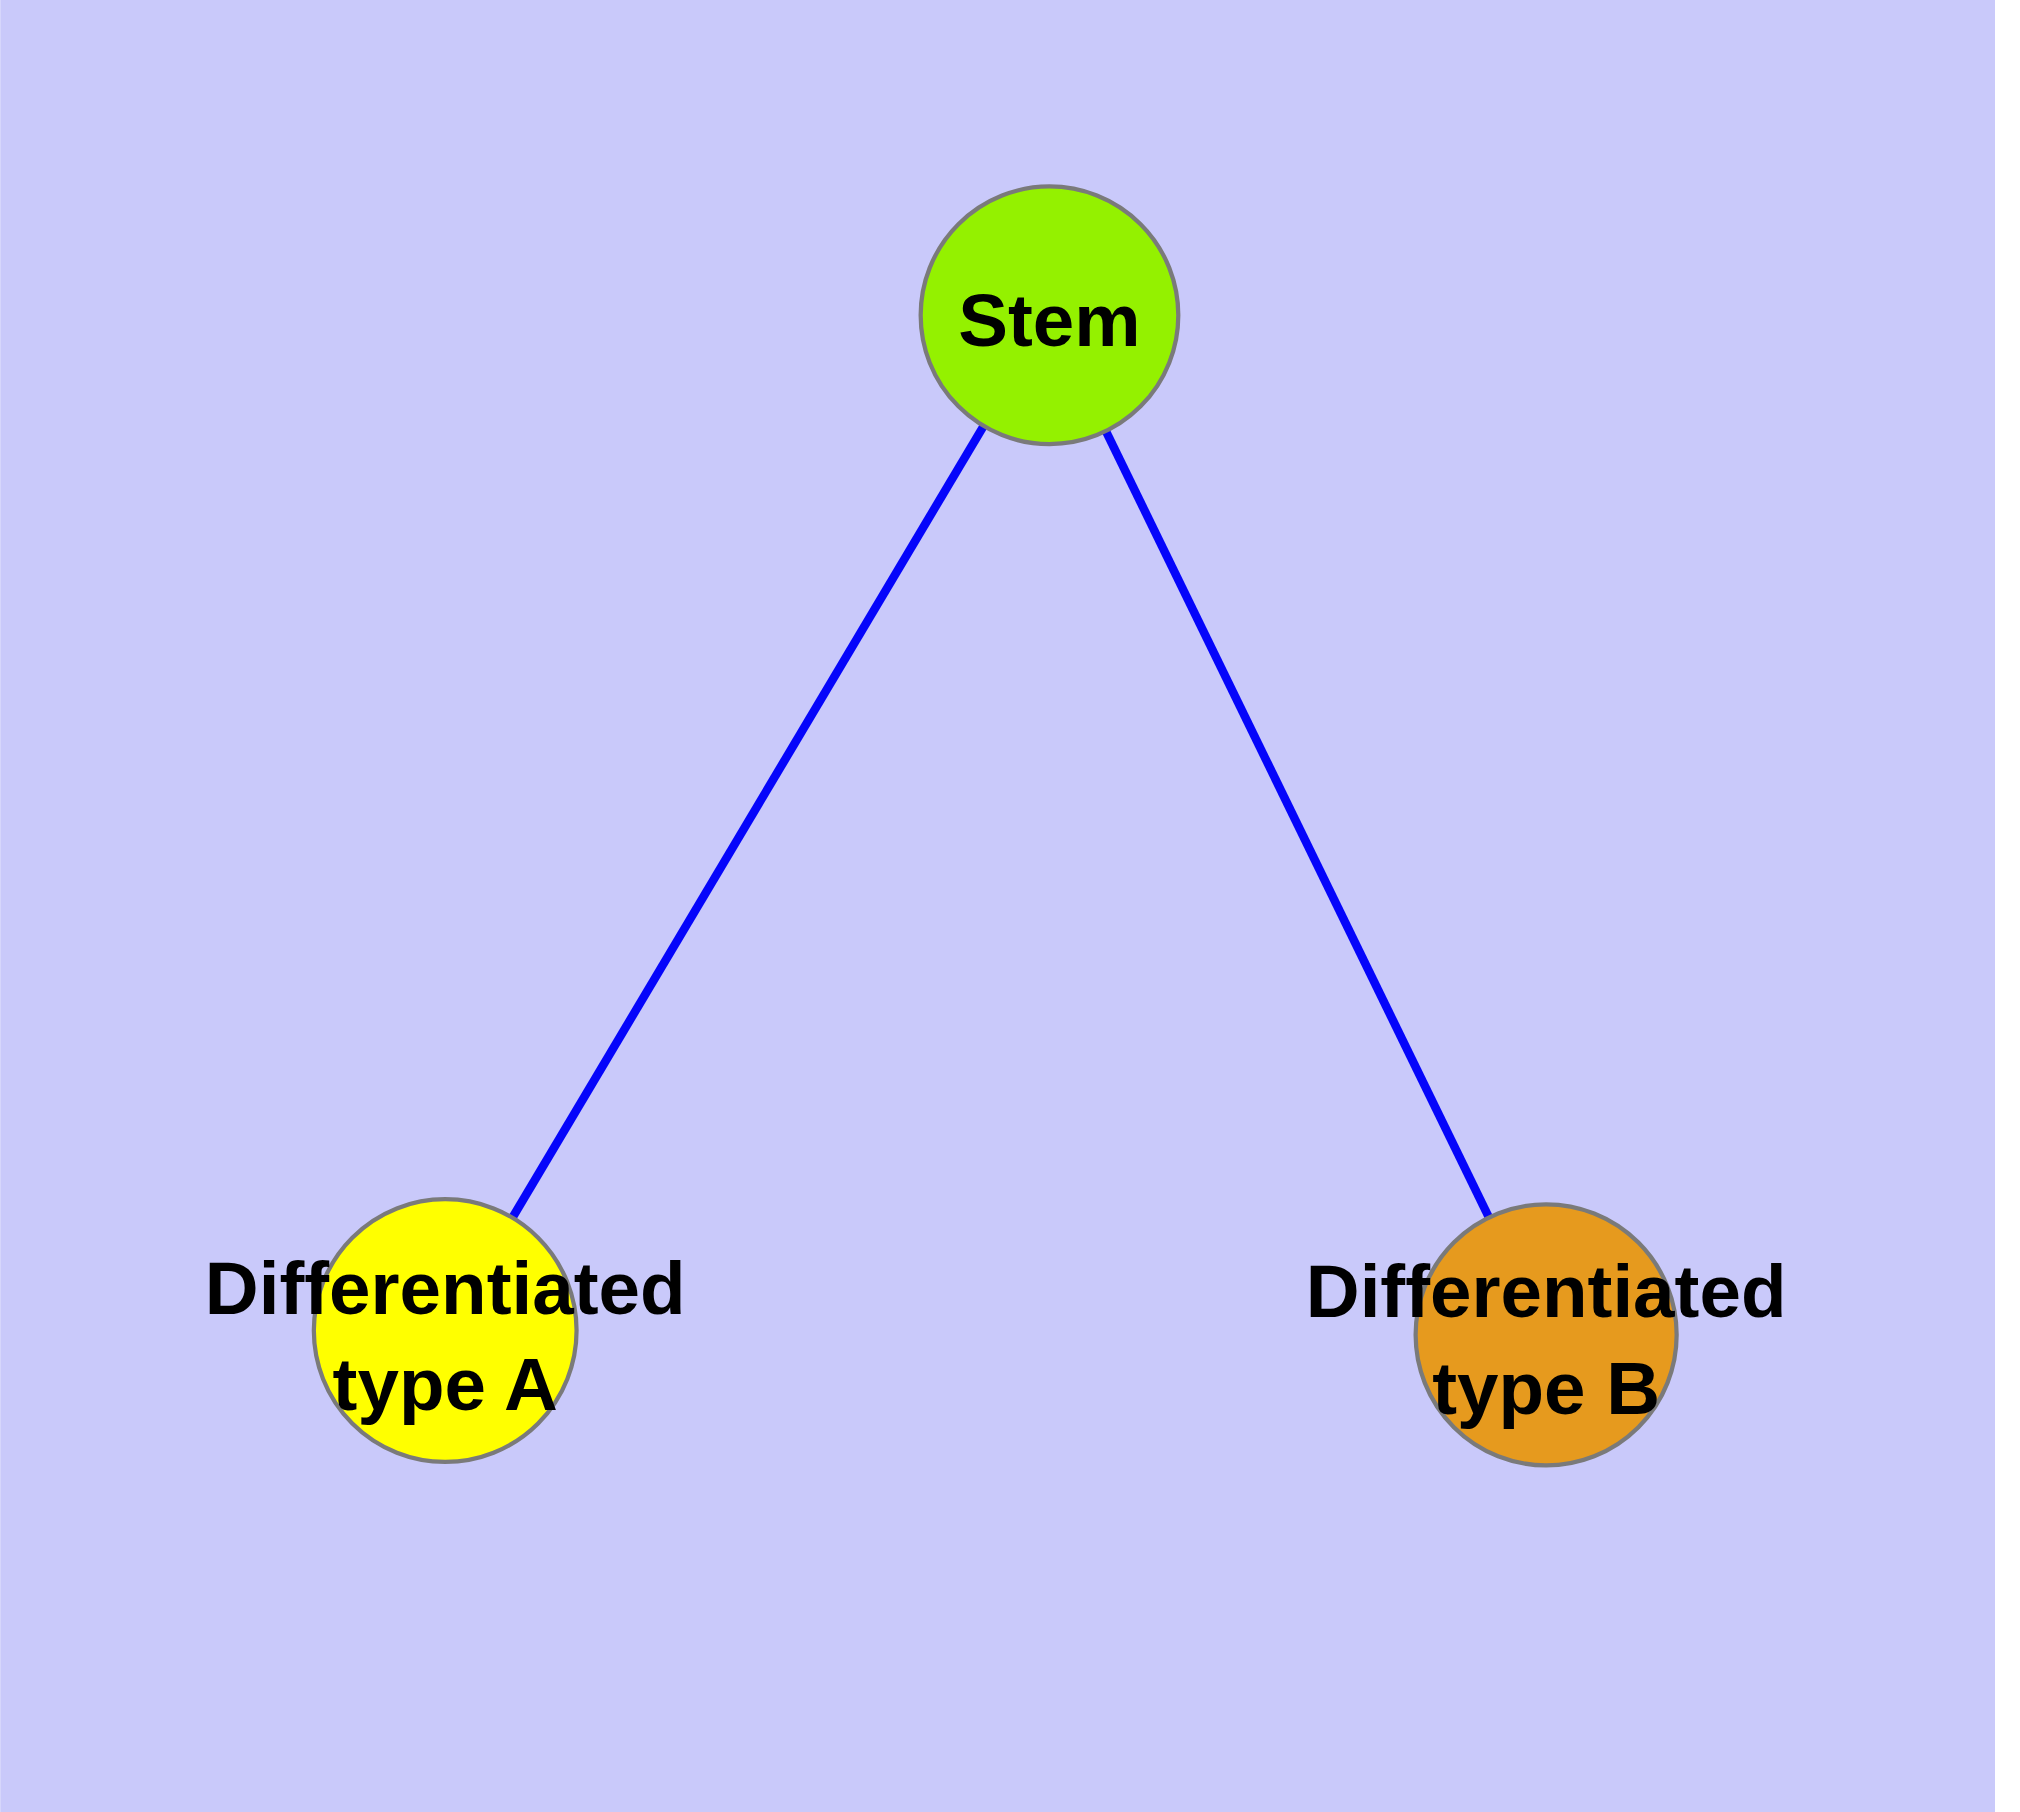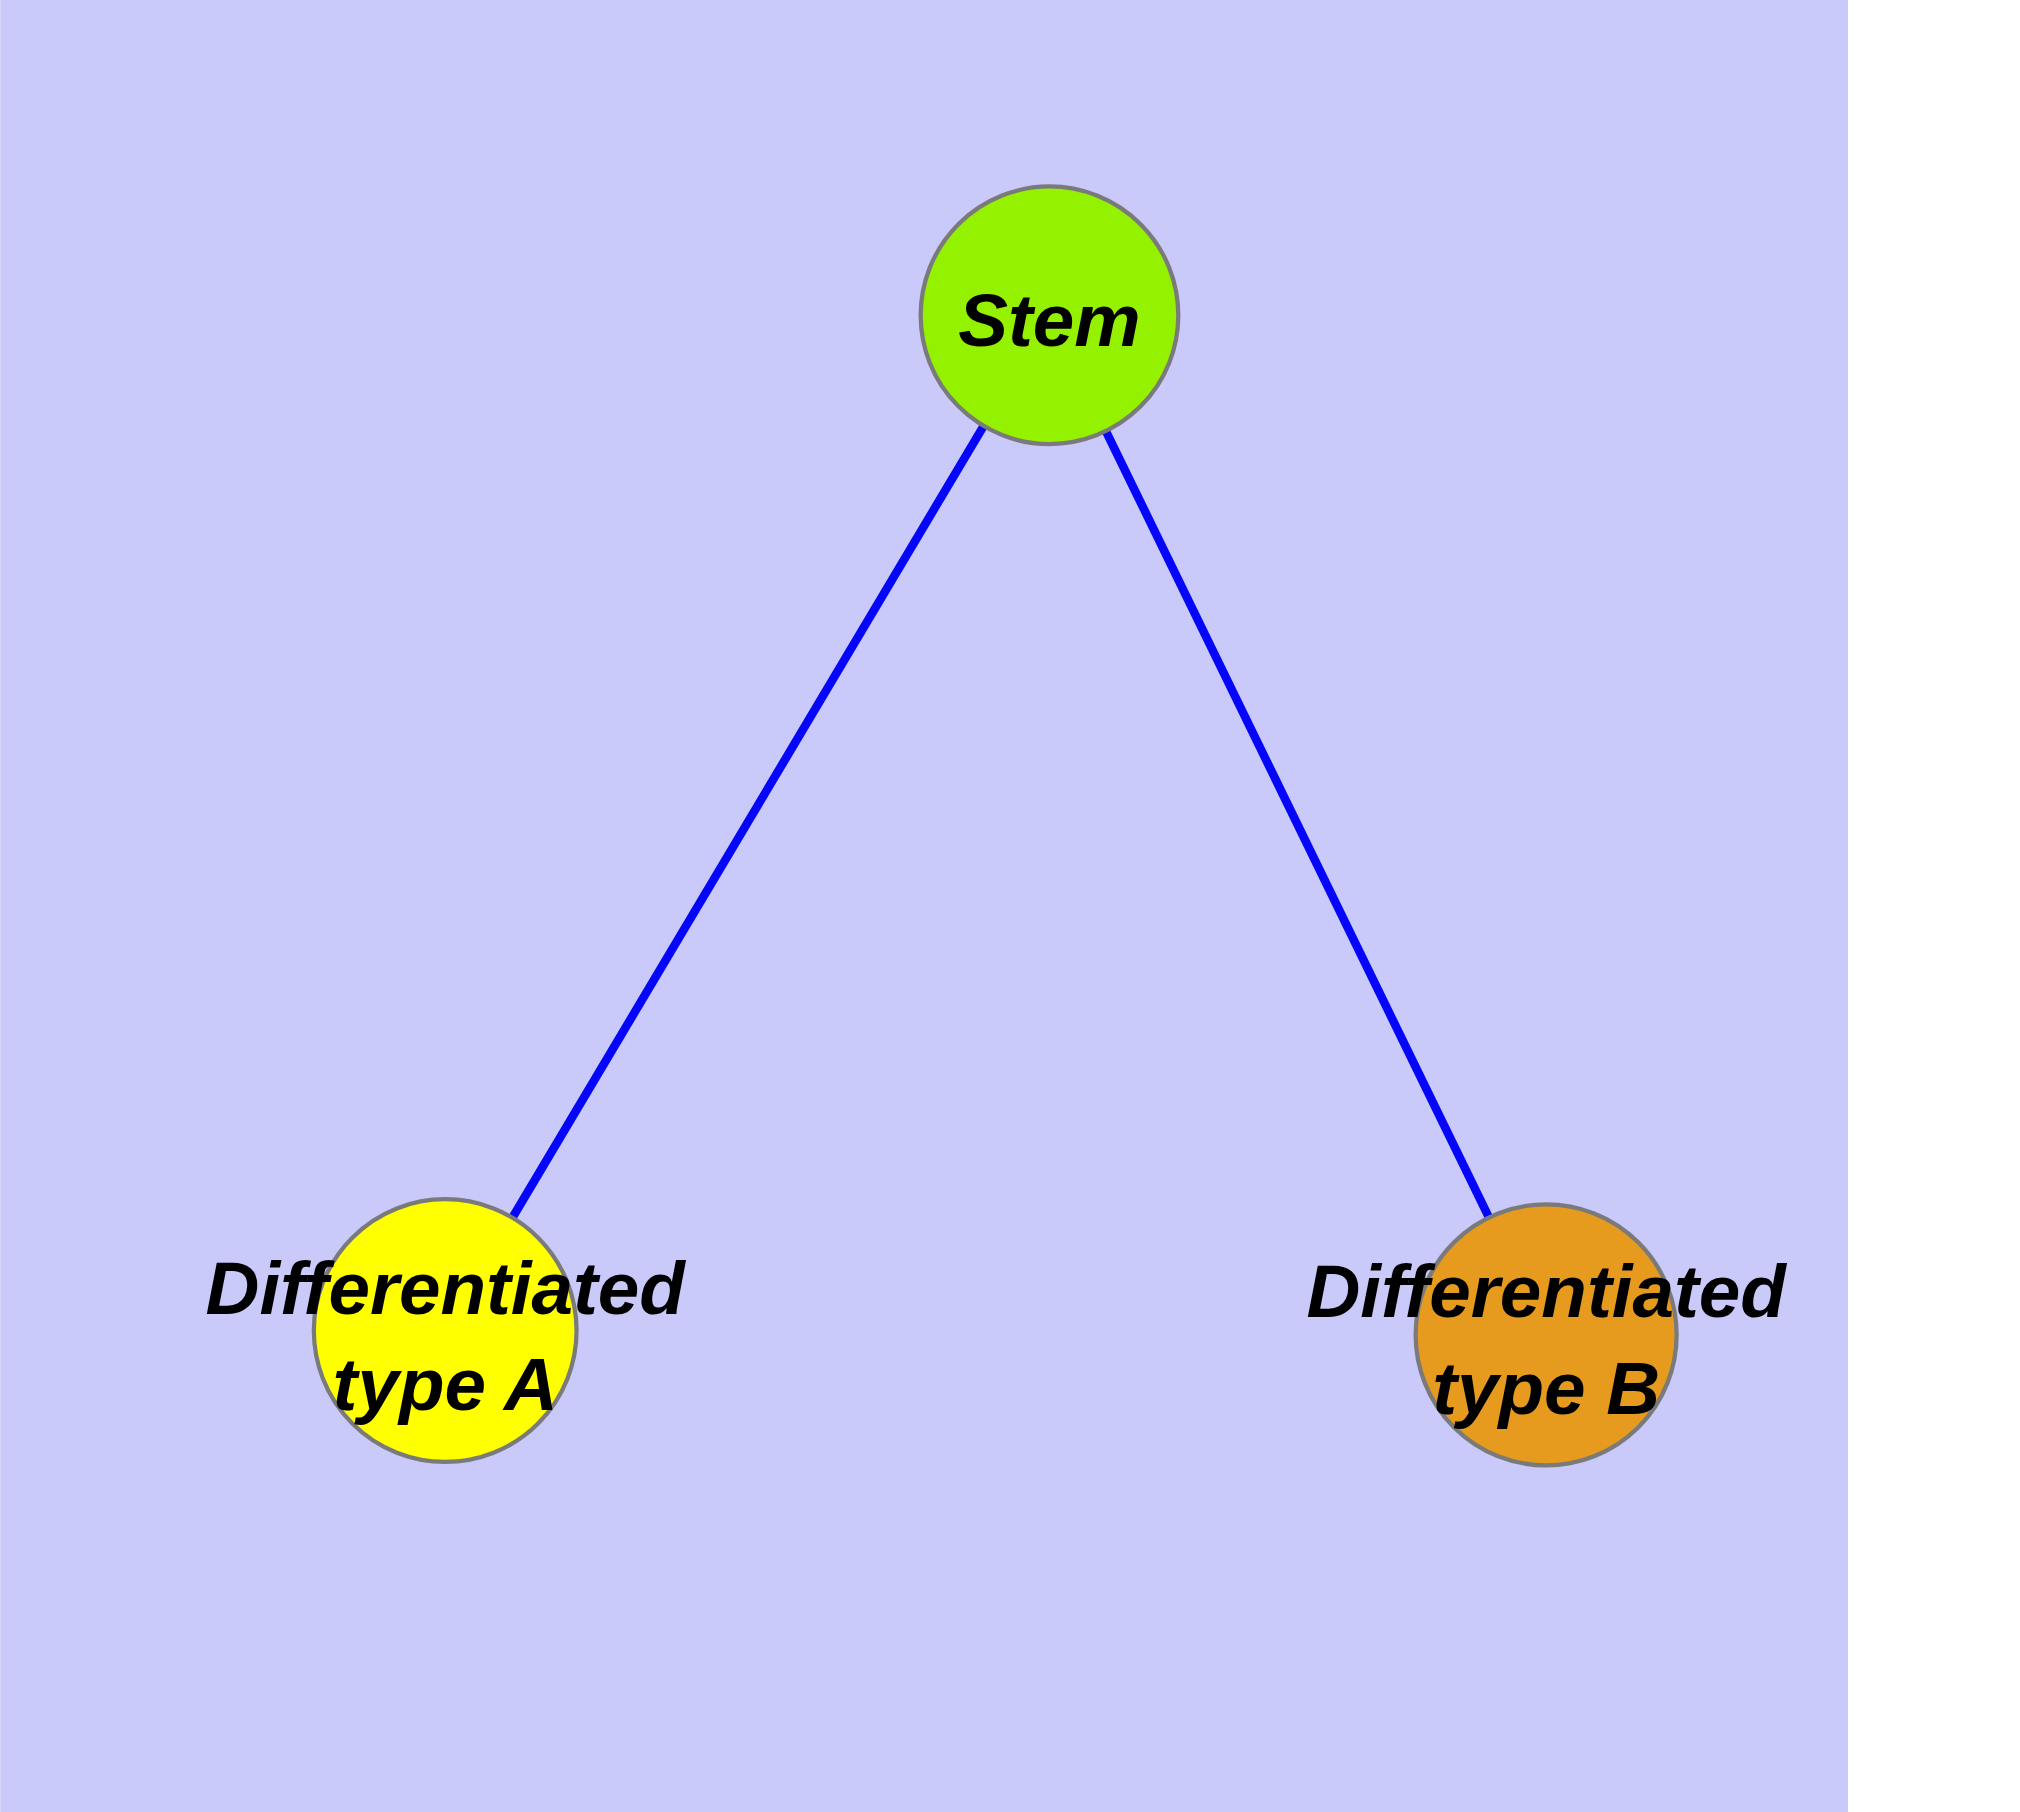--- a/index.html
+++ b/index.html
@@ -1,24 +1,23 @@
 <!DOCTYPE html>
 <html style="font-size:13.6px"><head>
 <meta charset="utf-8">
 <style>
   html, body {
     margin: 0;
     padding: 0;
   }
   .canvas-wrap {
     position: relative;
-    width: 1848px;
+    width: 1995px;
     height: 1812px;
     overflow: hidden;
-    font-style: italic;
   }
   svg.diagram {
     display: block;
     width: 2021px;
     height: 1812px;
   }
   .edge-line {
     stroke-width: 10;
     fill: none;
     stroke-linecap: butt;

